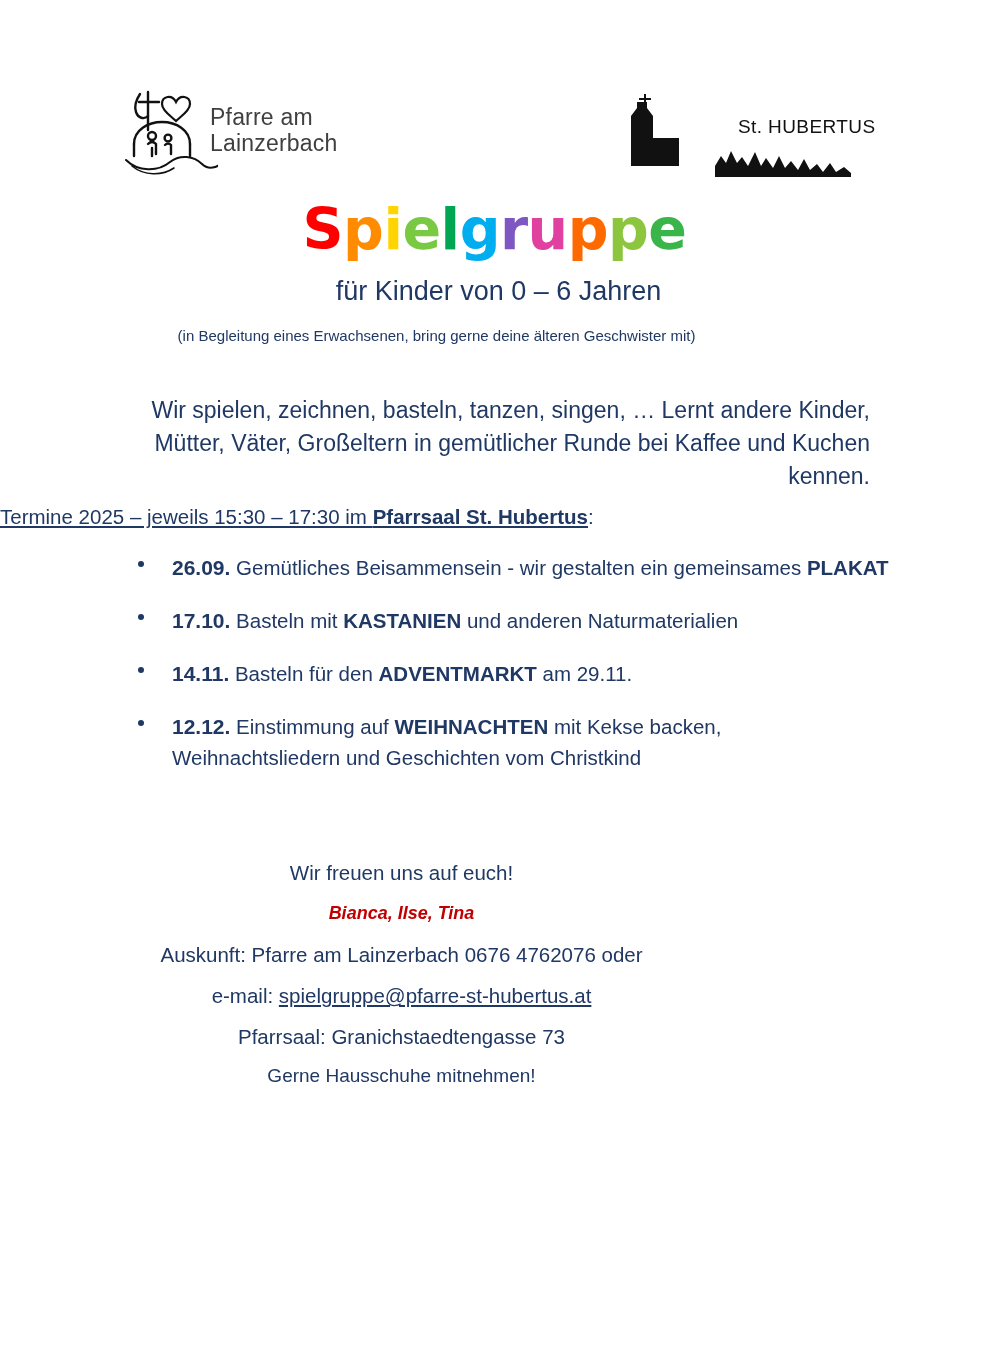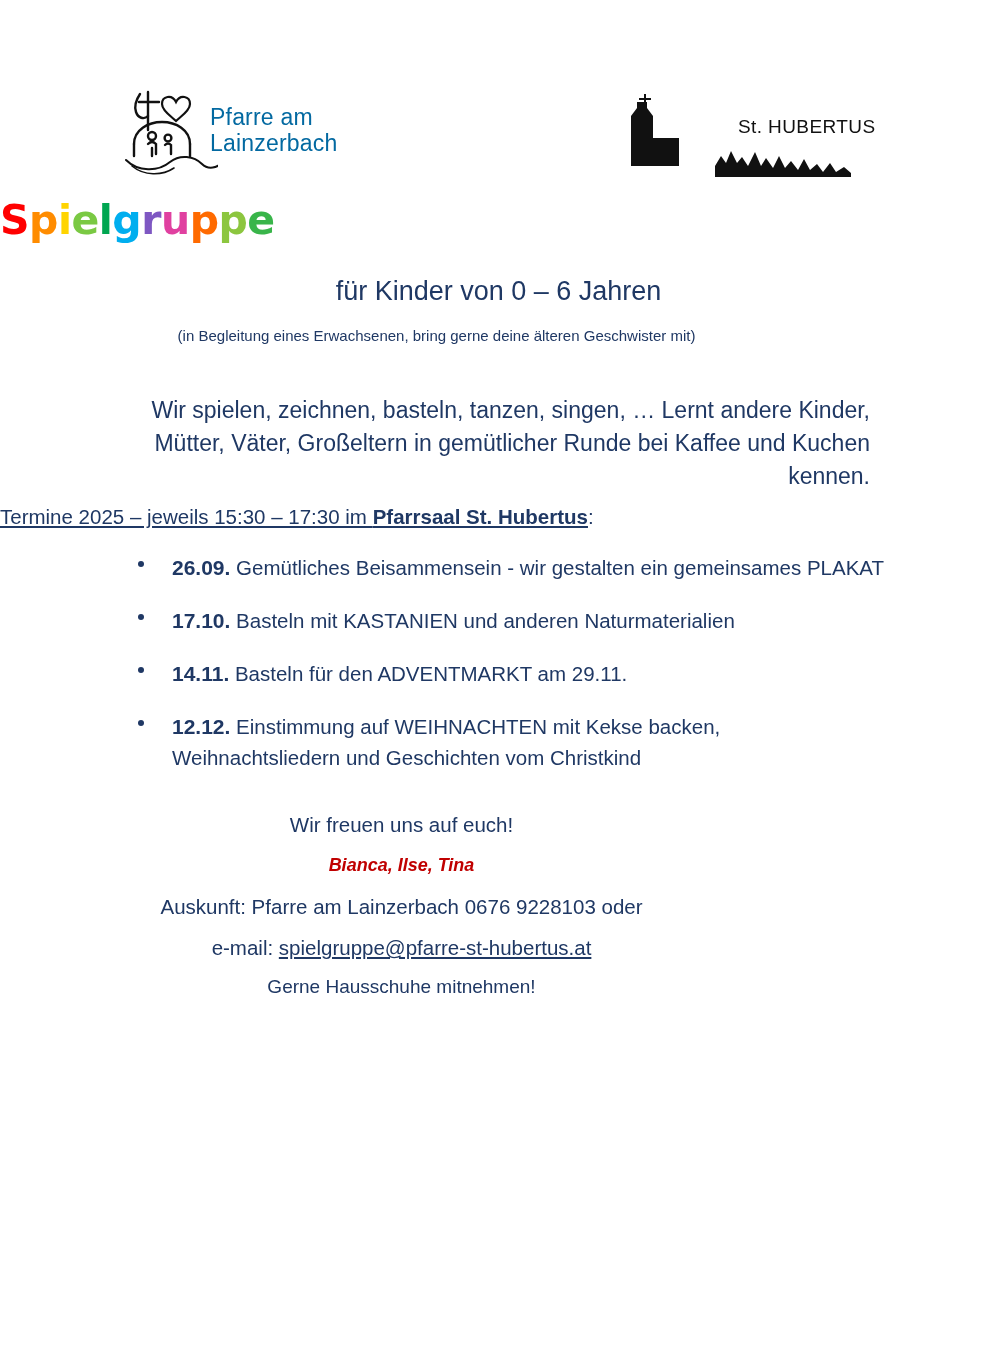--- a/index.html
+++ b/index.html
@@ -37,21 +37,21 @@
     width: 260px;
     height: 100px;
   }
   .logo-left .logo-text {
     position: absolute;
     left: 92px;
     top: 18px;
     font-family: "Liberation Sans", sans-serif;
     font-size: 23px;
     line-height: 26px;
-    color: #0369a1;
+    color: #404040;
     letter-spacing: 0.2px;
   }
   .logo-left svg { position: absolute; left: 0; top: 0; }
 
   .logo-right {
     position: absolute;
     left: 625px;
     top: 8px;
     width: 260px;
     height: 90px;
@@ -67,22 +67,23 @@
     margin-left: 41px;
   }
   .logo-right svg { position: absolute; left: 0; top: 0; }
 
   
   .title {
     position: absolute;
     top: 196px;
     left: 0;
     width: 989px;
+    text-align: center;
     font-family: "DejaVu Sans", sans-serif;
-    font-size: 41px;
+    font-size: 57px;
     font-weight: bold;
     letter-spacing: -0.5px;
   }
   .title span { display: inline-block; }
 
   .subtitle {
     position: absolute;
     top: 276px;
     left: 4px;
     width: 989px;
@@ -146,26 +147,26 @@
     top: 9px;
     width: 6px;
     height: 6px;
     background: #1f3864;
     border-radius: 50%;
   }
   .date-item .date {
     font-weight: bold;
     font-size: 21px;
   }
-  .date-item .strong { font-weight: normal; }
+  .date-item .strong { font-weight: bold; }
 
   
   .closing {
     position: absolute;
-    top: 804px;
+    top: 852px;
     left: 0;
     width: 803px;
     text-align: center;
   }
   .closing .line {
     font-size: 20.5px;
     line-height: 41px;
     color: #1f3864;
   }
   .closing .names {
@@ -257,20 +258,21 @@
   <div class="dates-list" id="dates-list">
       <div class="date-item"><span class="bullet"></span><span class="date">26.09.</span><span> Gemütliches Beisammensein - wir gestalten ein gemeinsames </span><span class="strong">PLAKAT</span></div>
       <div class="date-item"><span class="bullet"></span><span class="date">17.10.</span><span> Basteln mit </span><span class="strong">KASTANIEN</span><span> und anderen Naturmaterialien</span></div>
       <div class="date-item"><span class="bullet"></span><span class="date">14.11.</span><span> Basteln für den </span><span class="strong">ADVENTMARKT</span><span> am 29.11.</span></div>
       <div class="date-item"><span class="bullet"></span><span class="date">12.12.</span><span> Einstimmung auf </span><span class="strong">WEIHNACHTEN</span><span> mit Kekse backen, Weihnachtsliedern und Geschichten vom Christkind</span></div>
     </div>
 
   <div class="closing">
     <div class="line">Wir freuen uns auf euch!</div>
     <div class="names">Bianca, Ilse, Tina</div>
-    <div class="line">Auskunft: Pfarre am Lainzerbach 0676 9228103 oder</div>
+    <div class="line">Auskunft: Pfarre am Lainzerbach 0676 4762076 oder</div>
     <div class="line">
       <span>e-mail: </span><a class="mail-link" href="#">spielgruppe@pfarre-st-hubertus.at</a>
     </div>
+    <div class="line">Pfarrsaal: Granichstaedtengasse 73</div>
     <div class="line small">Gerne Hausschuhe mitnehmen!</div>
   </div>
 
 </div>
 
 </body></html>

